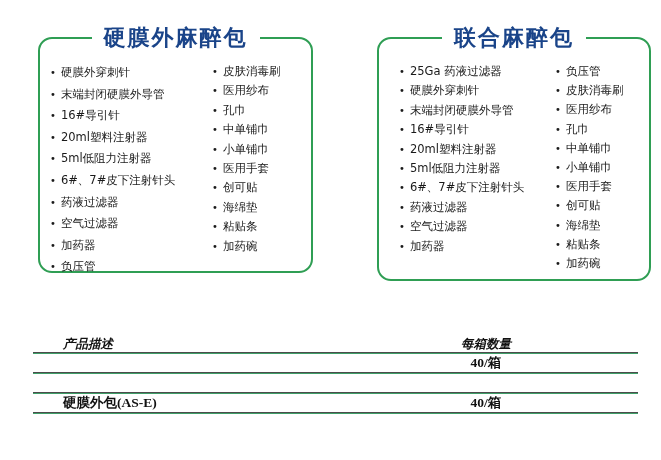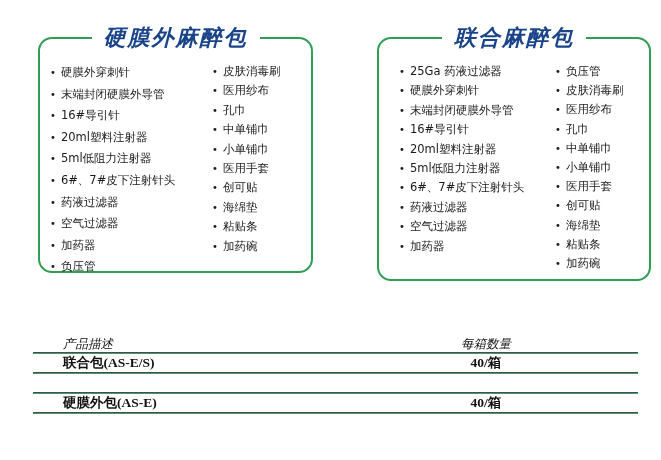--- a/index.html
+++ b/index.html
@@ -13,21 +13,21 @@
     position:absolute; border:2px solid #2f9e54; border-radius:14px;
     background:#ffffff;
   }
   .box-left  { left:38px;  top:37px; width:271px; height:232px; }
   .box-right { left:357px; top:37px; width:270px; height:240px;margin-left:20px; }
 
   .kit-title {
     position:absolute; top:-16px; left:50%; transform:translateX(-50%);
     background:#ffffff; padding:0 12px; white-space:nowrap;
     font-family:"DejaVu Serif","Liberation Serif",serif;
-    font-size:22px; font-weight:bold; font-style:italic;
+    font-size:22px; font-weight:bold; 
     color:#1a4489; letter-spacing:2px;
   }
 
   ul.kit-col { list-style:none; margin:0; padding:0; position:absolute; }
   ul.kit-col li {
     font-size:11.5px; font-weight:normal; color:#1a1a1a; white-space:nowrap;
   }
   ul.kit-col li::before { content:"•"; margin-right:5px; font-size:10px; }
 
   .box-left  .col1 { left:10px;  top:23px; } .box-left  .col1 li { line-height:20.6px; }
@@ -36,21 +36,21 @@
   .box-right .col2 { left:176px; top:23px; } .box-right .col2 li { line-height:18.2px; }
 
   
   .product-table { position:absolute; left:33px; top:336px; width:605px; }
   .t-hr {
     height:2px;
     background:linear-gradient(to bottom,#4c4c4c 50%, #3f9e68 50%);
   }
   .t-header {
     position:relative; height:16px;
-    font-size:12.5px; font-weight:normal; font-style:italic; color:#111;
+    font-size:12.5px; font-weight:bold; font-style:italic; color:#111;
     font-family:"DejaVu Serif","Liberation Serif",serif;
   }
   .t-row {
     position:relative; height:18px;
     font-family:"Liberation Serif","DejaVu Serif",serif;
     font-weight:bold; font-size:13.5px; color:#111;
   }
   .t-gap { height:18px; }
   .cell-desc { position:absolute; left:30px;  top:0; white-space:nowrap; }
   .cell-qty  { position:absolute; left:393px; top:0; width:120px; text-align:center; white-space:nowrap; }
@@ -117,21 +117,20 @@
     </ul>
   </div>
 
   <div class="product-table">
     <div class="t-header">
       <span class="cell-desc">产品描述</span>
       <span class="cell-qty">每箱数量</span>
     </div>
     <div class="t-hr"></div>
     <div class="t-row">
-      <span class="cell-desc">联合包(AS-E/S)</span>
       <span class="cell-qty">40/箱</span>
     </div>
     <div class="t-hr"></div>
     <div class="t-gap"></div>
     <div class="t-hr"></div>
     <div class="t-row">
       <span class="cell-desc">硬膜外包(AS-E)</span>
       <span class="cell-qty">40/箱</span>
     </div>
     <div class="t-hr"></div>

